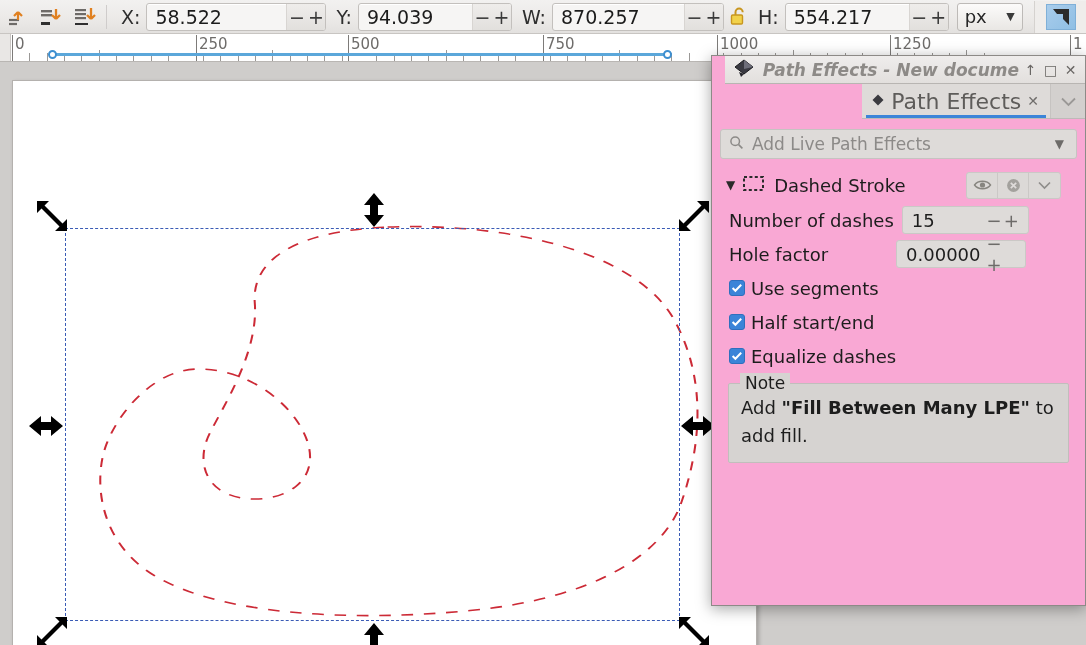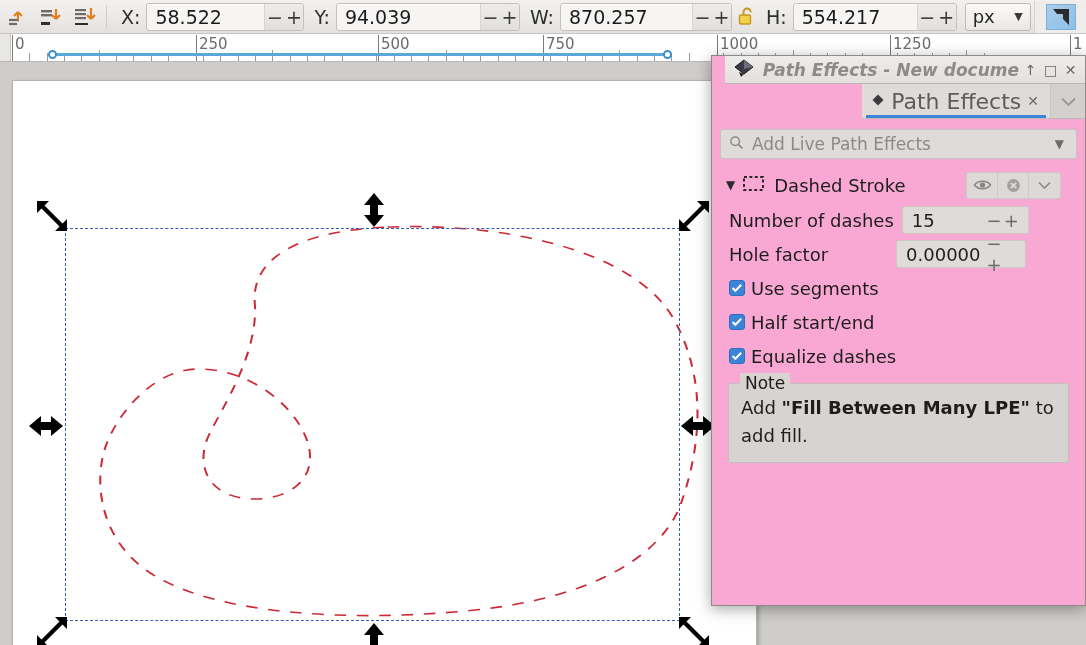--- a/index.html
+++ b/index.html
@@ -228,30 +228,30 @@
         <rect x="2" y="7" width="11" height="2.2" fill="#6e6b68"></rect>
         <rect x="2" y="11" width="11" height="2.2" fill="#6e6b68"></rect>
         <rect x="2" y="17" width="13" height="2" fill="#2f2f2f"></rect>
         <path d="M18 2 v11 M18 13 l-4-4 M18 13 l4-4" stroke="#e08020" stroke-width="2.3" fill="none"></path>
       </svg>
     </div>
 
     <div class="tb-sep"></div>
 
     <span class="tb-label">X:</span>
-    <div class="spin" style="width:158px">
+    <div class="spin" style="width:180px">
       <span class="val">58.522</span>
       <span class="steppers">
         <span>−</span>
         <span>+</span>
       </span>
     </div>
 
     <span class="tb-label">Y:</span>
-    <div class="spin" style="width:184px">
+    <div class="spin" style="width:154px">
       <span class="val">94.039</span>
       <span class="steppers">
         <span>−</span>
         <span>+</span>
       </span>
     </div>
 
     <span class="tb-label">W:</span>
     <div class="spin" style="width:172px">
       <span class="val">870.257</span>
@@ -349,21 +349,21 @@
         <div class="rtick" style="left: 896.85px; height: 8px; background: rgb(154, 152, 150);"></div>
         <div class="rtick" style="left: 914.2px; height: 8px; background: rgb(154, 152, 150);"></div>
         <div class="rtick" style="left: 931.55px; height: 8px; background: rgb(154, 152, 150);"></div>
         <div class="rtick" style="left: 948.9px; height: 8px; background: rgb(154, 152, 150);"></div>
         <div class="rtick" style="left: 966.25px; height: 11px; background: rgb(154, 152, 150);"></div>
         <div class="rtick" style="left: 983.6px; height: 8px; background: rgb(154, 152, 150);"></div>
       </div>
     <div id="ruler-nums">
         <div class="rnum" style="left: 12px;">0</div>
         <div class="rnum" style="left: 196px;">250</div>
-        <div class="rnum" style="left: 378px; text-align: right;">500</div>
+        <div class="rnum" style="left: 348px; text-align: right;">500</div>
         <div class="rnum" style="left: 543px;">750</div>
         <div class="rnum" style="left: 717px;">1000</div>
         <div class="rnum" style="left: 890px;">1250</div>
         <div class="rnum" style="left: 1070px;">1</div>
       </div>
 
     <div class="sel-range" id="sel-range" style="left: 52px; width: 615px; top: 19px; background: rgb(91, 167, 218);"></div>
     <div class="sel-dot" id="sel-dot-a" style="left: 48px; top: 16px;"></div>
     <div class="sel-dot" id="sel-dot-b" style="left: 663px; top: 16px;"></div>
   </div>

